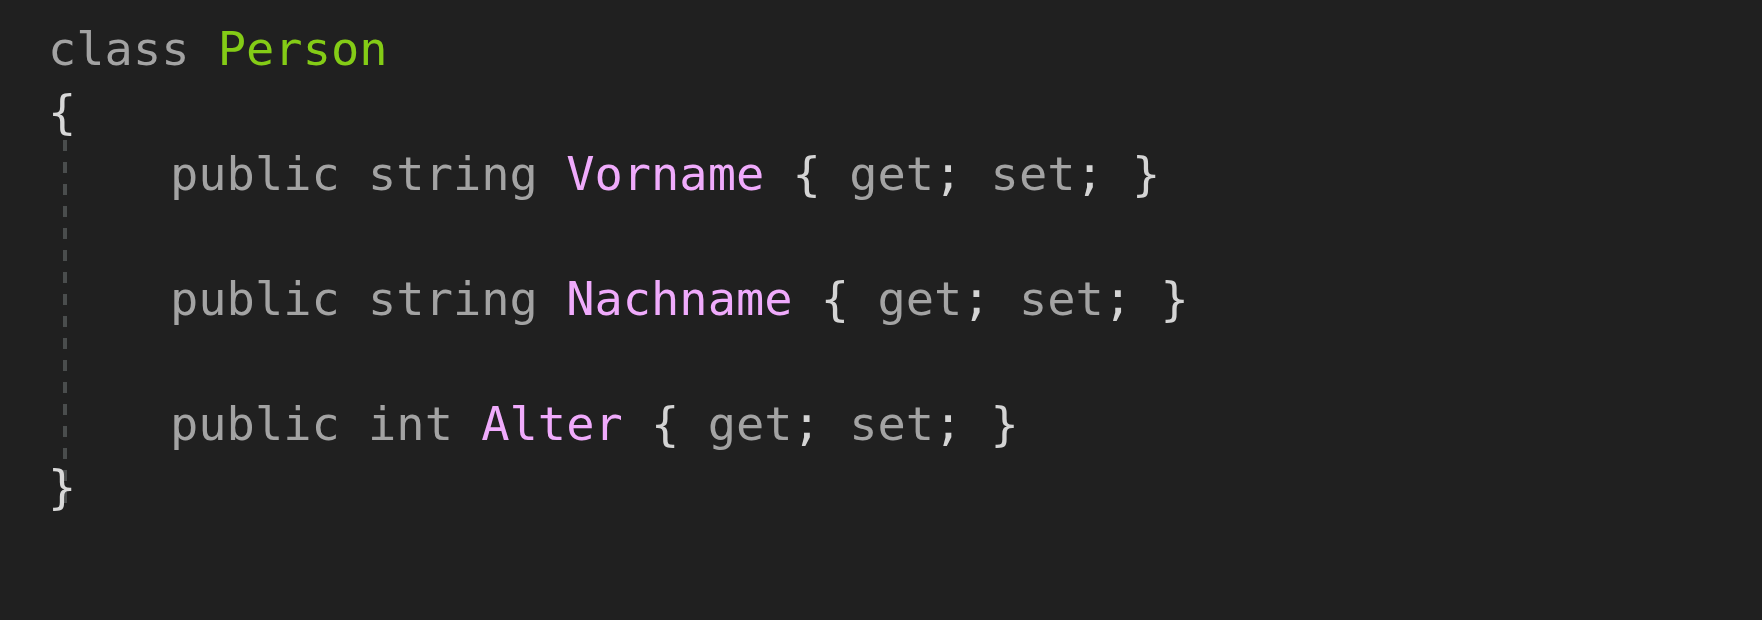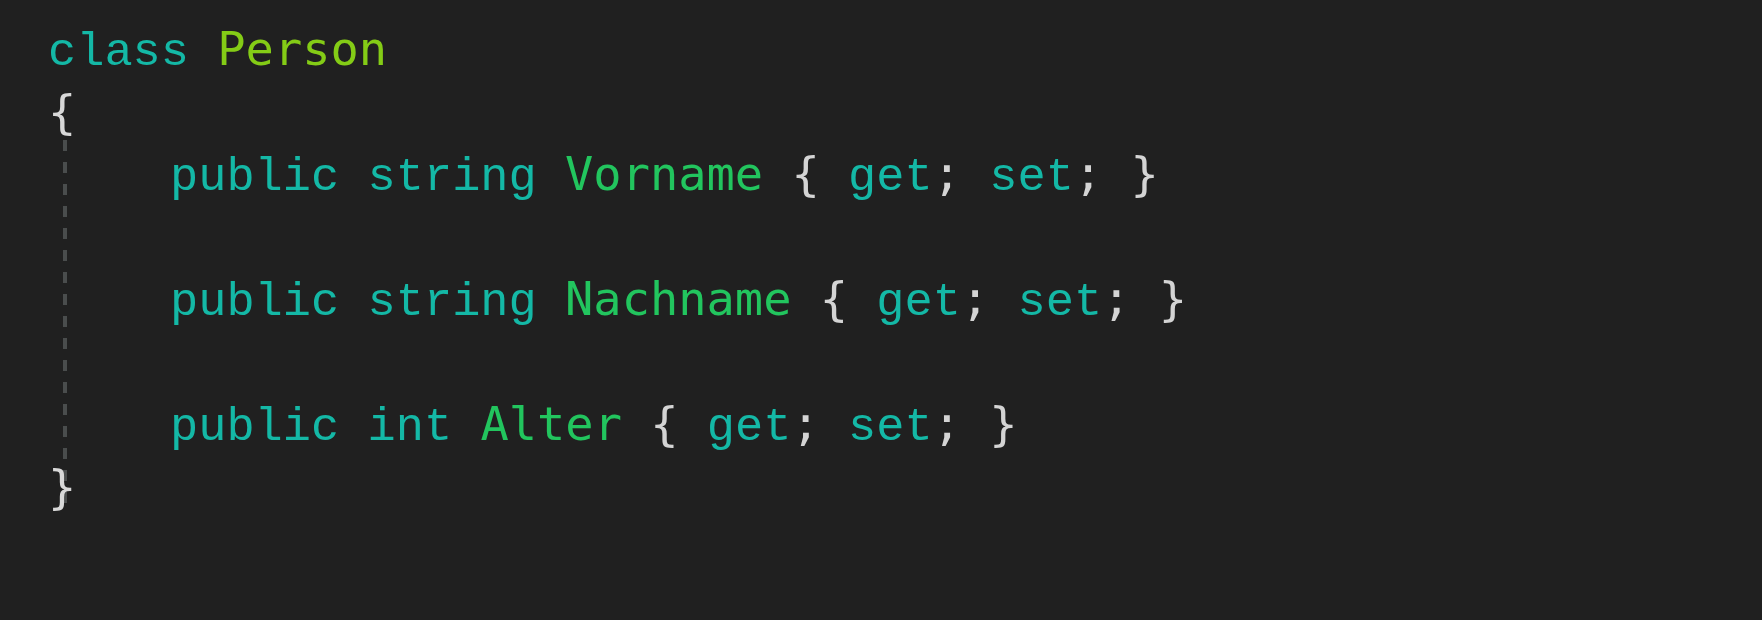--- a/index.html
+++ b/index.html
@@ -48,23 +48,23 @@
     letter-spacing: 0px;
     white-space: pre;
     color: #d4d4d4;
     padding-left: 48px;
     box-sizing: border-box;
   }
 
   .tok {
     white-space: pre;
   }
-  .kw       { color: #14b8a6; font-family: Liberation Mono, monospace; }
+  .kw       { color: #a3a3a3; }
   .type-ref { color: #84cc16; }
-  .ident    { color: #22c55e; }
+  .ident    { color: #f0abfc; }
   .punct    { color: #d4d4d4; }
   .brace    { color: #d8d8d8; }
 </style>
 </head>
 <body>
 
 <div id="code-editor">
   <div id="indent-guide"></div>
   <div id="code-lines">
       <div class="code-line" style="padding-left: 48px;"><span class="tok kw">class</span><span class="tok punct"> </span><span class="tok type-ref">Person</span></div>

